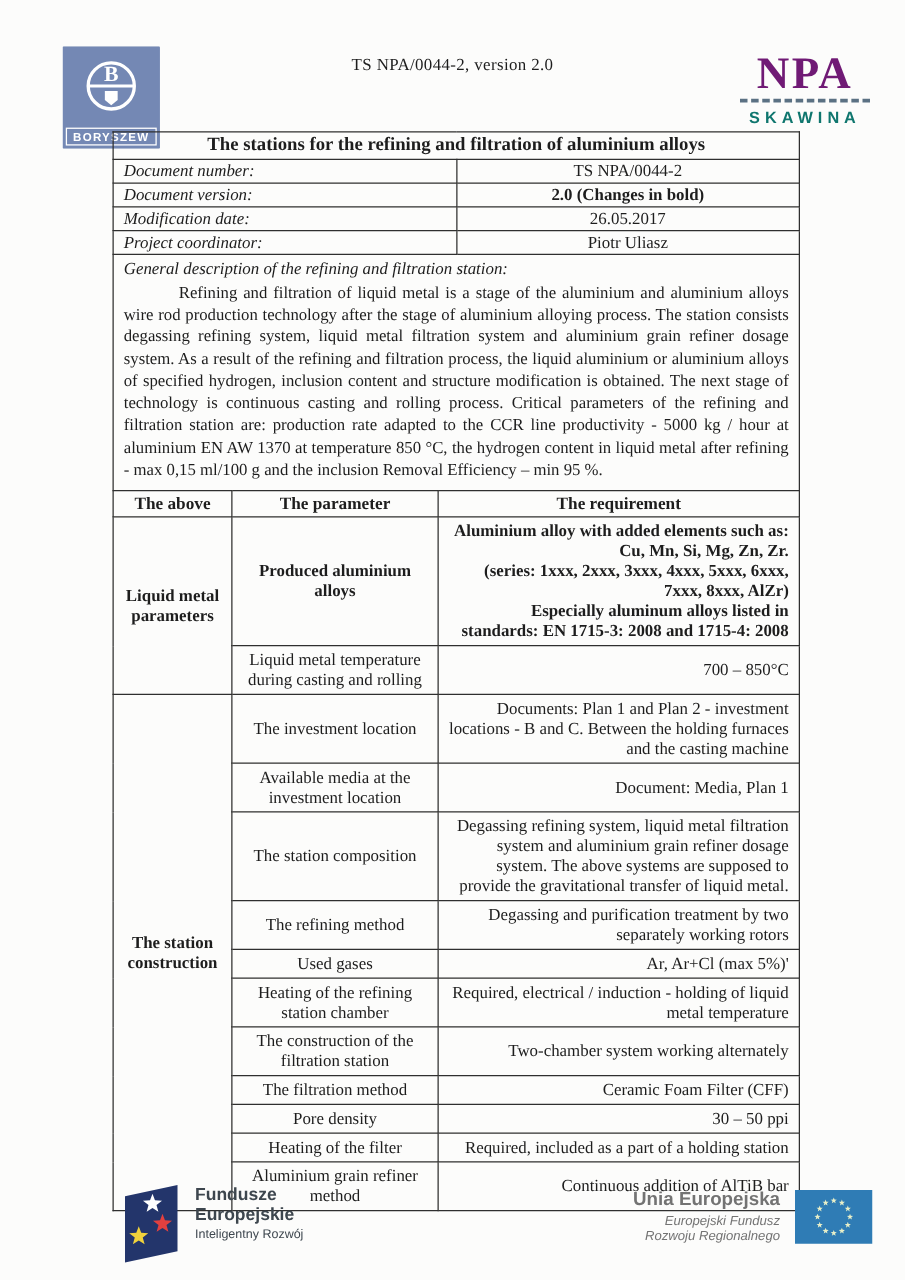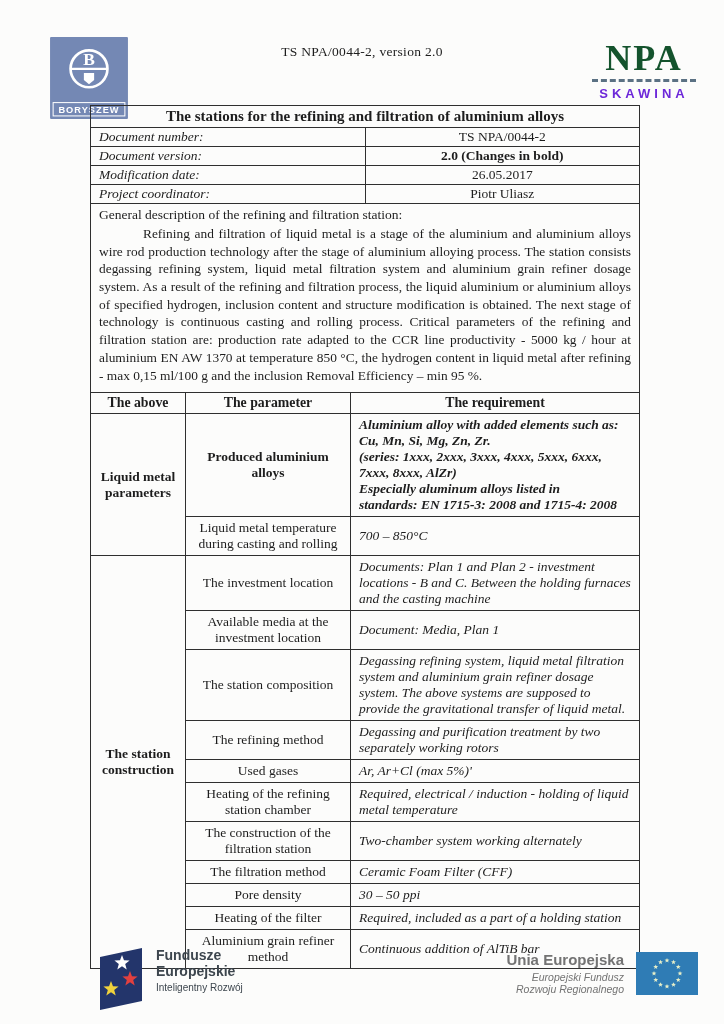--- a/index.html
+++ b/index.html
@@ -11,54 +11,54 @@
 
   
   .doc-ref {
     position:absolute; top:44px; left:0; width:100%;
     text-align:center; font-size:13.5px; letter-spacing:.3px;
   }
   .boryszew { position:absolute; left:50px; top:37px; }
   .npa { position:absolute; right:26px; top:40px; width:108px; text-align:center; }
   .npa-name {
     font-family:"Liberation Serif", serif; font-weight:bold;
-    font-size:36px; line-height:1; letter-spacing:2px; color:#14532d;
+    font-size:36px; line-height:1; letter-spacing:2px; color:#701a75;
   }
   .npa-rule { border:none; border-top:3px dashed #5b7183; margin:3px 2px 4px 2px; }
   .npa-city {
     font-family:"Liberation Sans", sans-serif; font-weight:bold;
-    font-size:13px; letter-spacing:4px; color:#6d28d9;
+    font-size:13px; letter-spacing:4px; color:#0f766e;
   }
 
   
   .doc { position:absolute; left:90px; top:105px; width:550px; }
   table { border-collapse:collapse; width:100%; table-layout:fixed; }
   td, th { border:1.6px solid #2f2f2f; font-size:13.5px; vertical-align:middle; }
 
   .meta-title th { font-size:15px; font-weight:bold; text-align:center; padding:2px 4px; }
   .meta-label { font-style:italic; padding:1px 8px; width:52%; }
   .meta-value { text-align:center; padding:1px 4px; }
   .bold { font-weight:bold; }
 
   .desc {
     border-left:1.6px solid #2f2f2f; border-right:1.6px solid #2f2f2f;
     padding:2px 8px 8px 8px;
   }
-  .desc-heading { font-size:13.5px; padding:1px 0 2px 0; }
+  .desc-heading { font-style:italic; font-size:13.5px; padding:1px 0 2px 0; }
   .desc-body {
     margin:0; text-align:justify; text-indent:44px;
     font-size:13.4px; line-height:1.32;
   }
 
   .spec th { font-weight:bold; text-align:center; padding:2px; font-size:13.8px; }
   .col-scope { width:95px; }
   .col-param { width:165px; }
   .scope-cell { font-weight:bold; text-align:center; padding:2px 6px; }
   .param-cell { text-align:center; padding:3px 6px; }
-  .req-cell   { text-align:left; padding:3px 8px;font-style:italic; }
+  .req-cell   { text-align:right; padding:3px 8px; }
 
   
   .footer { position:absolute; left:0; top:946px; width:100%; height:78px;
             font-family:"Liberation Sans", sans-serif; }
   .page-num {
     position:absolute; left:0; top:24px; width:100%;
     text-align:center; font-family:"Liberation Serif", serif; font-size:13px;
   }
   .fe-group { position:absolute; left:96px; top:2px; display:flex; align-items:flex-start; }
   .fe-text { margin-left:10px; color:#3d464e; }

